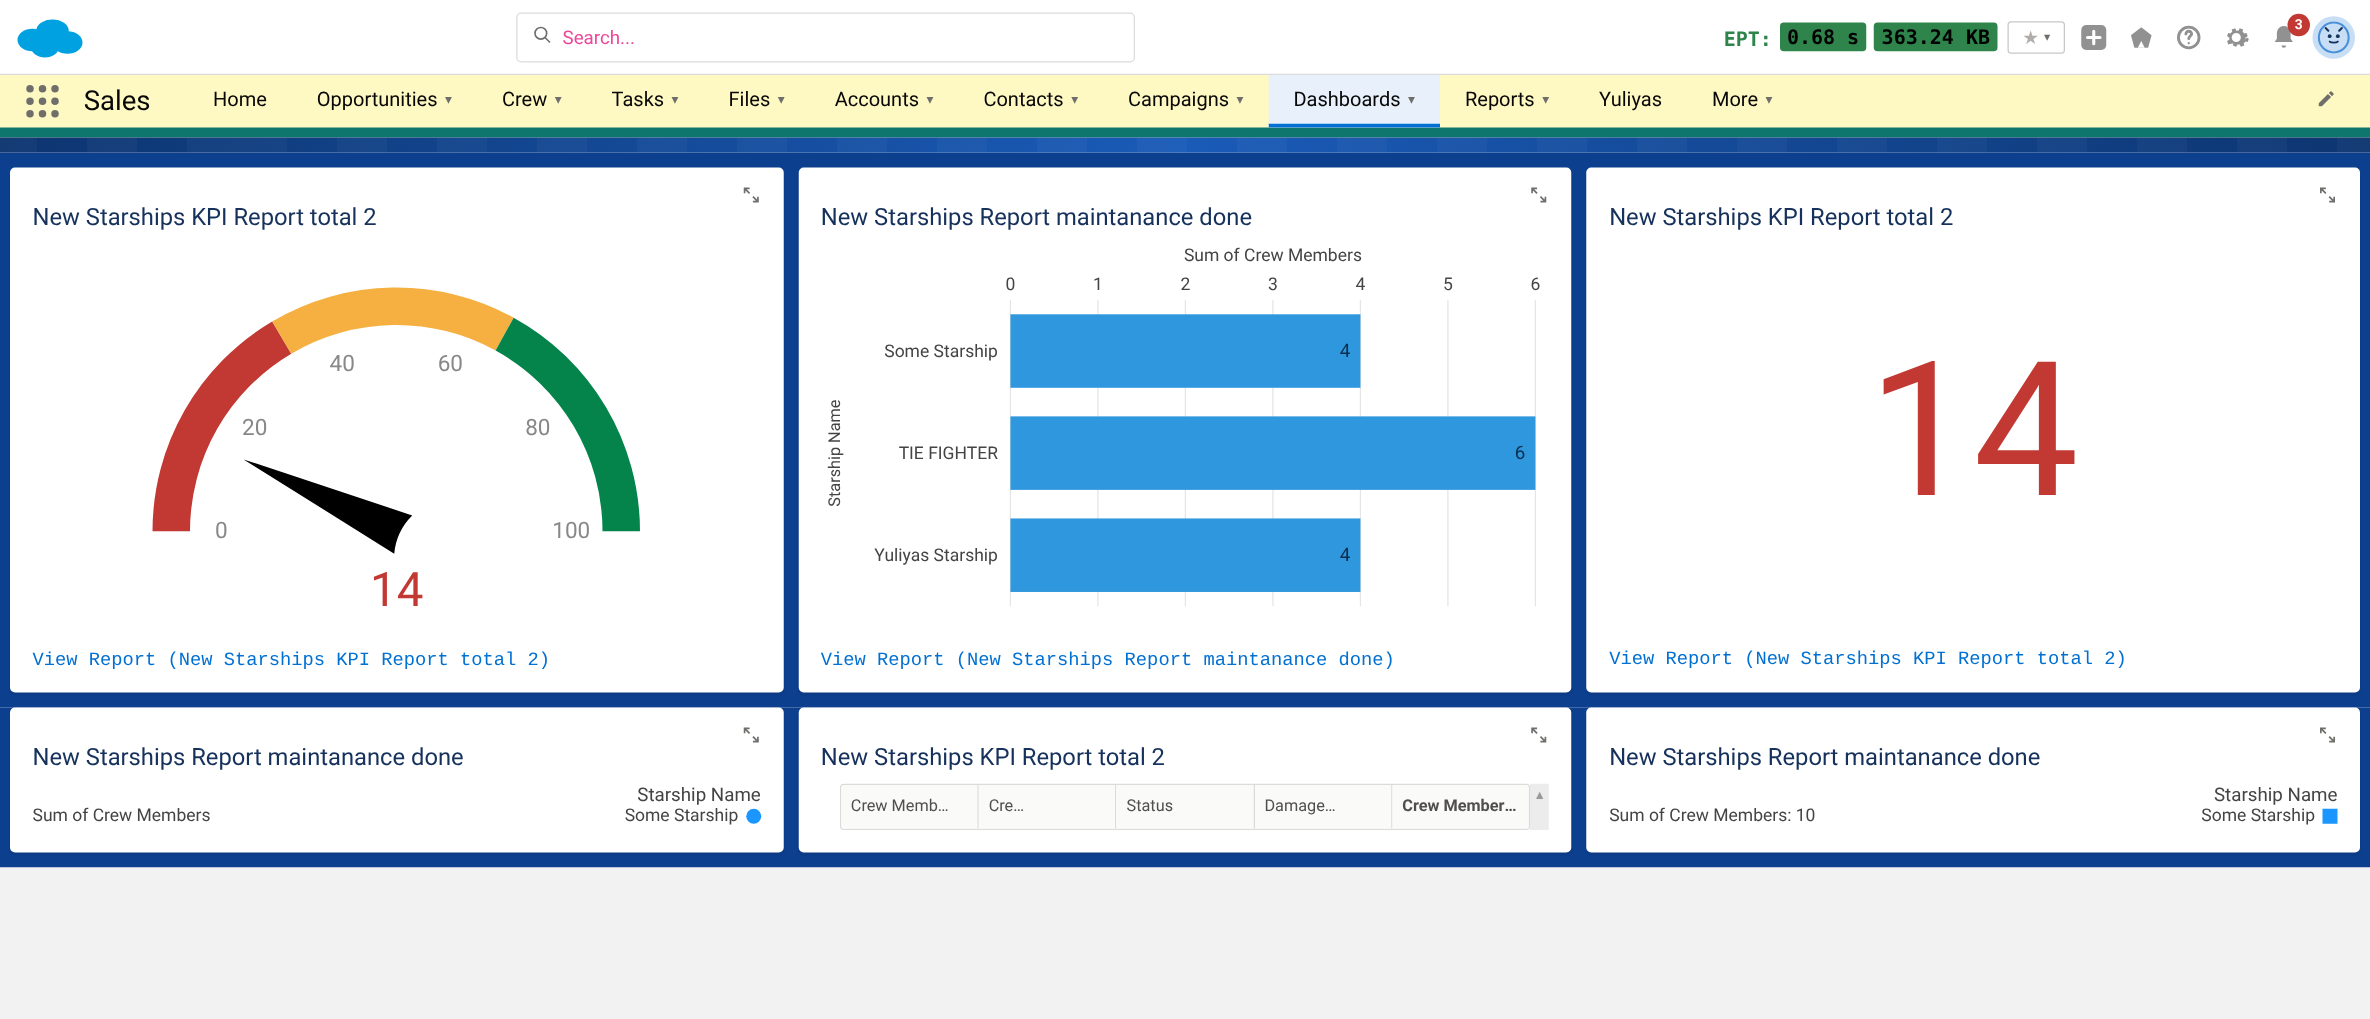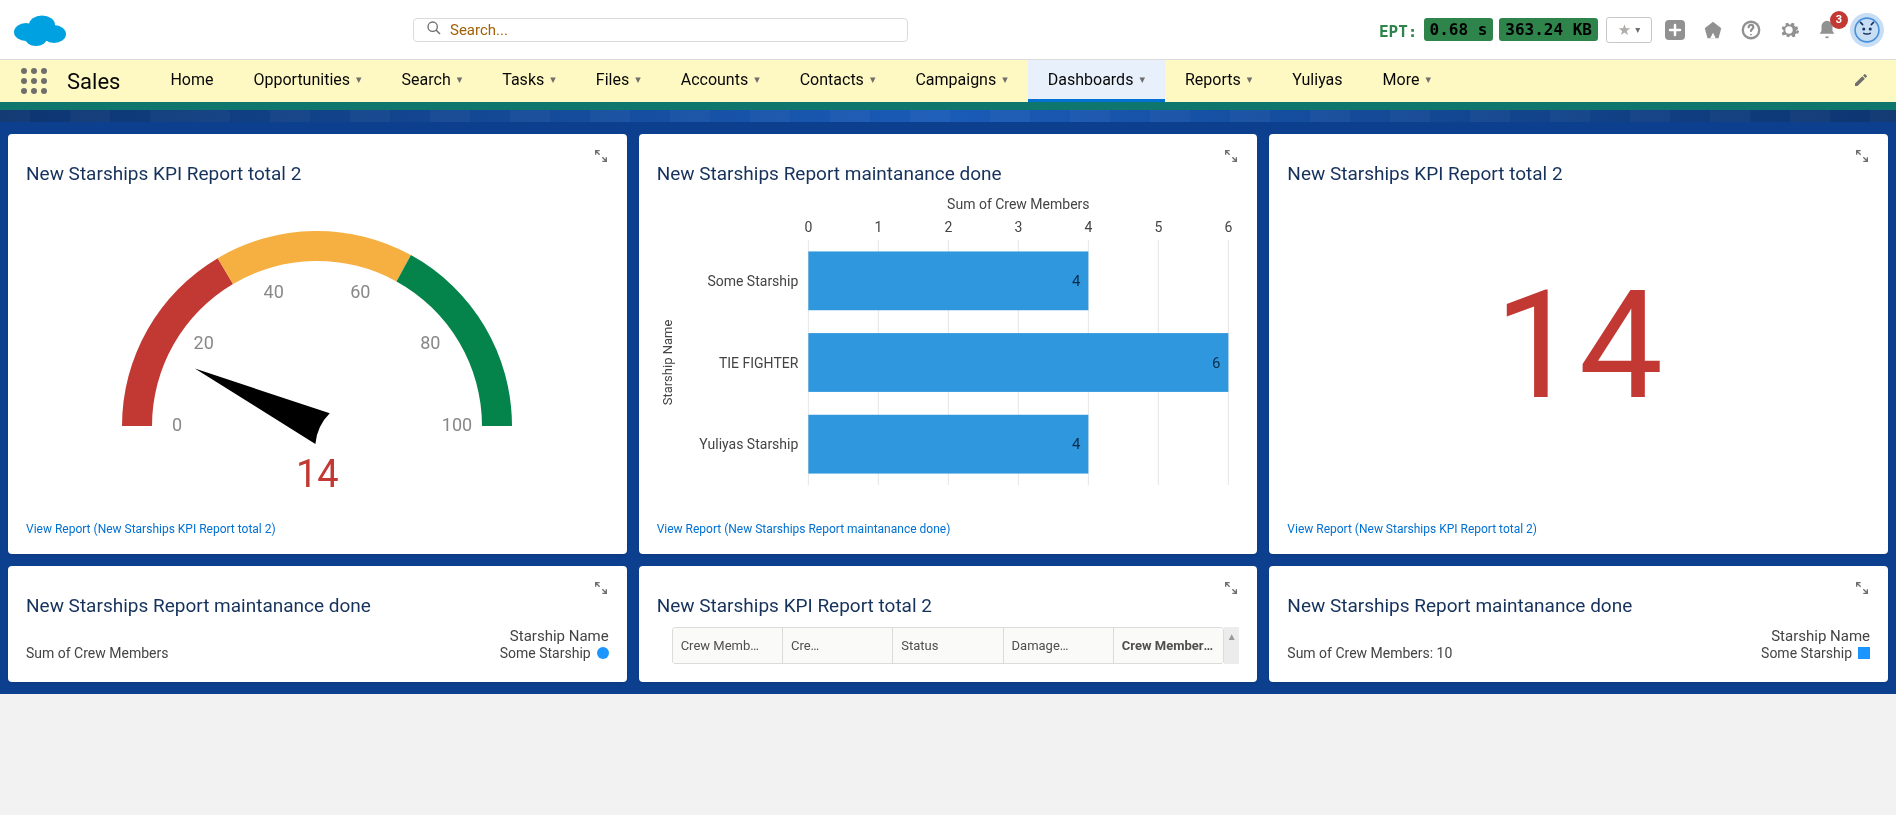--- a/index.html
+++ b/index.html
@@ -17,21 +17,21 @@
     --bar:#1b96ff;
   }
   * { box-sizing:border-box; }
   html,body { margin:0; padding:0; font-family:-apple-system,BlinkMacSystemFont,"Segoe UI",Roboto,Helvetica,Arial,sans-serif; color:#16325c; background:#f3f2f2; }
   body { width:1896px; }
 
   
   .global-header { display:flex; align-items:center; height:60px; background:#fff; border-bottom:1px solid var(--border); padding:0 12px; }
   .logo svg { width:56px; height:40px; display:block; }
   .gh-spacer { width:345px; }
-  .search-wrap { width:495px; height:24px; border:1px solid var(--border); border-radius:4px; display:flex; align-items:center; padding:0 12px; color:#a16207; font-size:15px; gap:8px; }
+  .search-wrap { width:495px; height:40px; border:1px solid var(--border); border-radius:4px; display:flex; align-items:center; padding:0 12px; color:#ec4899; font-size:15px; gap:8px; }
   .gh-right { margin-left:auto; display:flex; align-items:center; gap:8px; }
   .ept { font-family:monospace; font-size:16px; display:flex; align-items:flex-end; gap:6px; color:#2e844a; font-weight:600; }
   .ept .badge { background:var(--green); color:#000000; border-radius:3px; padding:2px 6px; font-family:monospace; }
   .fav-box { width:46px; height:26px; border:1px solid #c9c7c5; border-radius:3px; display:flex; align-items:center; justify-content:center; gap:4px; }
   .fav-box .star { color:#b0adab; font-size:15px; }
   .fav-box .chev { color:#706e6b; font-size:10px; }
   .hicon { width:30px; height:30px; border-radius:4px; display:flex; align-items:center; justify-content:center; color:#919191; font-size:20px; cursor:pointer; }
   .notif-wrap { position:relative; }
   .notif-badge { position:absolute; top:-4px; right:-6px; min-width:18px; height:18px; border-radius:9px; background:#c23934; color:#fff; font-size:11px; font-weight:700; display:flex; align-items:center; justify-content:center; padding:0 5px; }
   .avatar { width:34px; height:34px; border-radius:50%; background:#c7def5; display:flex; align-items:center; justify-content:center; font-size:20px; }
@@ -48,21 +48,21 @@
   .edit-pencil { margin-left:auto; color:#706e6b; font-size:18px; cursor:pointer; padding:0 8px; }
 
   
   .ctx-strip { height:12px; background:linear-gradient(90deg,#0d3570,#1a5bb8,#0d3570); position:relative; overflow:hidden; }
   .ctx-strip::before { content:""; position:absolute; inset:0; background:repeating-radial-gradient(circle at 10% 50%, rgba(255,255,255,0.08) 0 40px, transparent 40px 80px); opacity:.4; }
   .dash-wrap { display:grid; grid-template-columns:repeat(3,1fr); gap:12px; padding:12px 8px; background:#0d3f8f; }
   .card { background:#fff; border-radius:4px; box-shadow:0 2px 2px rgba(0,0,0,.08); padding:28px 18px 18px; display:flex; flex-direction:column; position:relative; min-height:0; }
   .card-title { font-size:19px; font-weight:400; color:#16325c; margin:0 0 10px 0; }
   .expand-icon { position:absolute; top:14px; right:16px; width:18px; height:18px; cursor:pointer; color:#706e6b; }
   .card-body { flex:1; display:flex; align-items:center; justify-content:center; position:relative; }
-  .view-link { color:var(--link); font-size:12px; text-decoration:none; margin-top:25px; cursor:pointer; }
+  .view-link { color:var(--link); font-size:15px; text-decoration:none; margin-top:25px; cursor:pointer;font-family:Liberation Mono, monospace; }
 
   
   .row1 .card { height:420px; }
   .row2 .card { height:auto; min-height:110px; }
 
   
   .gauge-wrap { width:100%; text-align:center; }
   .gauge-value { font-size:38px; color:#c23934; font-weight:400; margin-top:-8px; }
 
   
@@ -167,21 +167,21 @@
   <div class="app-name">Sales</div>
   <div class="nav-items" id="nav-items">
       <div class="nav-item">
         <span>Home</span>
       </div>
       <div class="nav-item">
         <span>Opportunities</span>
         <span class="chev">▾</span>
       </div>
       <div class="nav-item">
-        <span>Search</span>
+        <span>Crew</span>
         <span class="chev">▾</span>
       </div>
       <div class="nav-item">
         <span>Tasks</span>
         <span class="chev">▾</span>
       </div>
       <div class="nav-item">
         <span>Files</span>
         <span class="chev">▾</span>
       </div>

